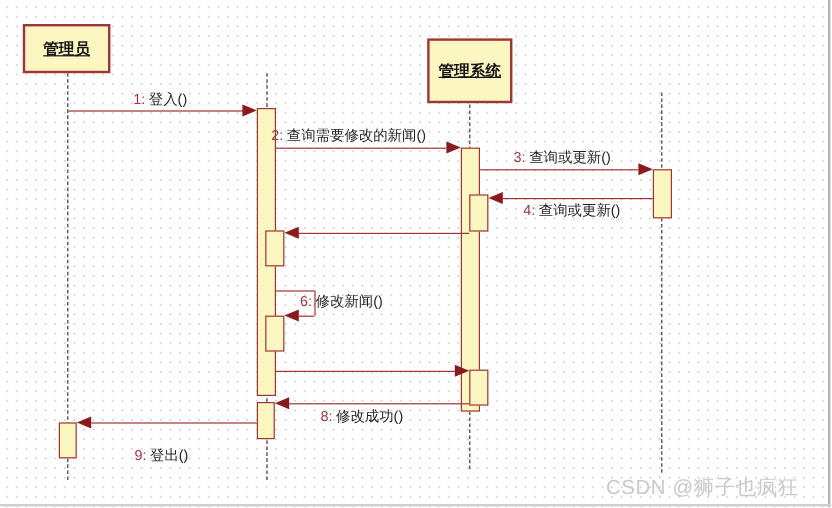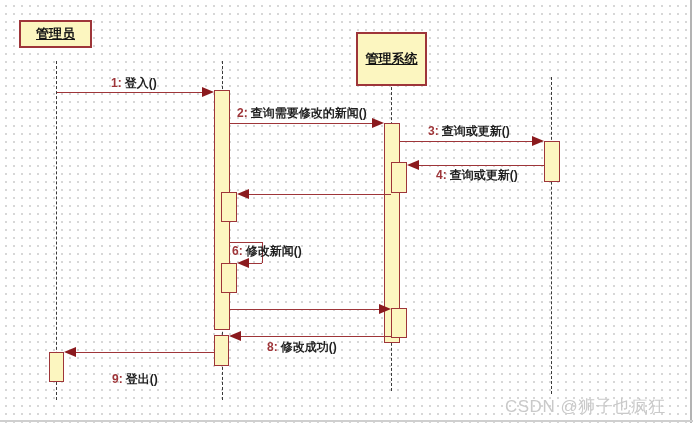--- a/index.html
+++ b/index.html
@@ -22,36 +22,36 @@
     display:flex;align-items:center;justify-content:center;
     font-size:13px;font-weight:bold;color:#151515;
   }
   .head span{text-decoration:underline;white-space:nowrap;}
   .bar{position:absolute;box-sizing:border-box;background:#FCF6C0;border:1px solid #9E3539;}
   .mline{position:absolute;height:0;border-top:1px solid #9E3539;}
   .vline{position:absolute;width:0;border-left:1px solid #9E3539;}
   .arrow{position:absolute;width:0;height:0;border-top:5px solid transparent;border-bottom:5px solid transparent;}
   .arrow.right{border-left:12px solid #8B1A1E;}
   .arrow.left{border-right:12px solid #8B1A1E;}
-  .mlabel{position:absolute;font-size:12px;font-weight:bold;white-space:nowrap;line-height:14px;}
+  .mlabel{position:absolute;font-size:12px;font-weight:normal;white-space:nowrap;line-height:14px;}
   .mlabel .num{color:#9E3539;margin-right:3px;}
   .mlabel .txt{color:#1F1F1F;}
   .watermark{position:absolute;left:505px;top:395px;font-size:17px;color:#C9C9C9;letter-spacing:0.5px;text-align:right;}
 </style>
 </head>
 <body>
 
 <div class="canvas">
 
   <div class="lifeline" style="left:56px;top:61px;height:339px"></div>
   <div class="lifeline" style="left:222px;top:61px;height:339px"></div>
   <div class="lifeline" style="left:391px;top:72px;height:319px"></div>
   <div class="lifeline" style="left:551px;top:77px;height:317px"></div>
 
-  <div class="head" style="left:19px;top:20px;width:73px;height:28px">
+  <div class="head" style="left:19px;top:20px;width:73px;height:41px">
     <span>管理员</span>
   </div>
   <div class="head" style="left:356px;top:32px;width:71px;height:54px">
     <span>管理系统</span>
   </div>
 
   <div class="bar" style="left:214px;top:90px;width:16px;height:240px"></div>
   <div class="bar" style="left:221px;top:192px;width:16px;height:30px"></div>
   <div class="bar" style="left:221px;top:263px;width:16px;height:30px"></div>
   <div class="bar" style="left:214px;top:335px;width:15px;height:31px"></div>
@@ -62,21 +62,21 @@
   <div class="bar" style="left:49px;top:352px;width:15px;height:30px"></div>
 
   <div class="mline" style="left:57px;top:92px;width:146px"></div>
   <div class="arrow right" style="left:202px;top:87px"></div>
   <div class="mlabel" style="left:111px;top:76px">
     <span class="num">1:</span><span class="txt">登入()</span>
   </div>
 
   <div class="mline" style="left:230px;top:123px;width:142px"></div>
   <div class="arrow right" style="left:372px;top:118px"></div>
-  <div class="mlabel" style="left:237px;top:106px">
+  <div class="mlabel" style="left:226px;top:106px">
     <span class="num">2:</span><span class="txt">查询需要修改的新闻()</span>
   </div>
 
   <div class="mline" style="left:400px;top:141px;width:132px"></div>
   <div class="arrow right" style="left:532px;top:136px"></div>
   <div class="mlabel" style="left:428px;top:124px">
     <span class="num">3:</span><span class="txt">查询或更新()</span>
   </div>
 
   <div class="mline" style="left:419px;top:165px;width:125px"></div>
@@ -85,21 +85,21 @@
     <span class="num">4:</span><span class="txt">查询或更新()</span>
   </div>
 
   <div class="mline" style="left:249px;top:194px;width:142px"></div>
   <div class="arrow left" style="left:237px;top:189px"></div>
 
   <div class="mline" style="left:230px;top:242px;width:32px"></div>
   <div class="vline" style="left:262px;top:242px;height:21px"></div>
   <div class="mline" style="left:249px;top:263px;width:13px"></div>
   <div class="arrow left" style="left:237px;top:258px"></div>
-  <div class="mlabel" style="left:232px;top:244px">
+  <div class="mlabel" style="left:250px;top:244px">
     <span class="num">6:</span><span class="txt">修改新闻()</span>
   </div>
 
   <div class="mline" style="left:230px;top:309px;width:149px"></div>
   <div class="arrow right" style="left:379px;top:304px"></div>
 
   <div class="mline" style="left:241px;top:336px;width:150px"></div>
   <div class="arrow left" style="left:229px;top:331px"></div>
   <div class="mlabel" style="left:267px;top:340px">
     <span class="num">8:</span><span class="txt">修改成功()</span>

